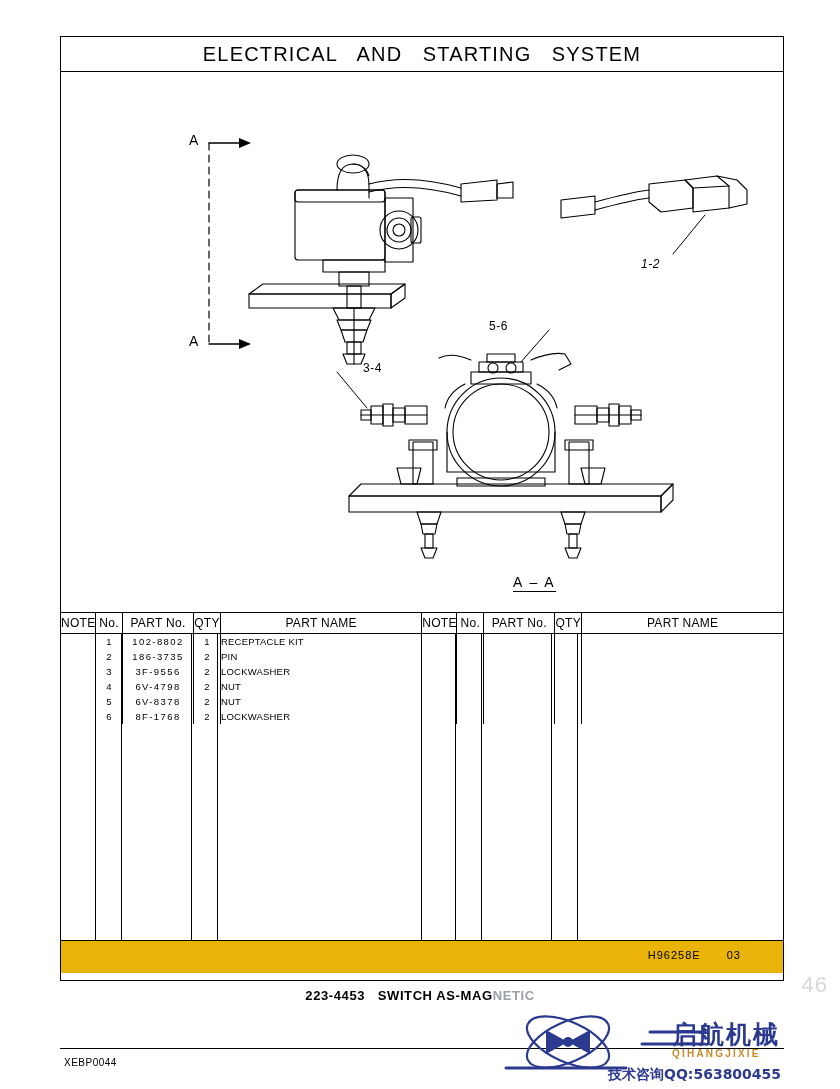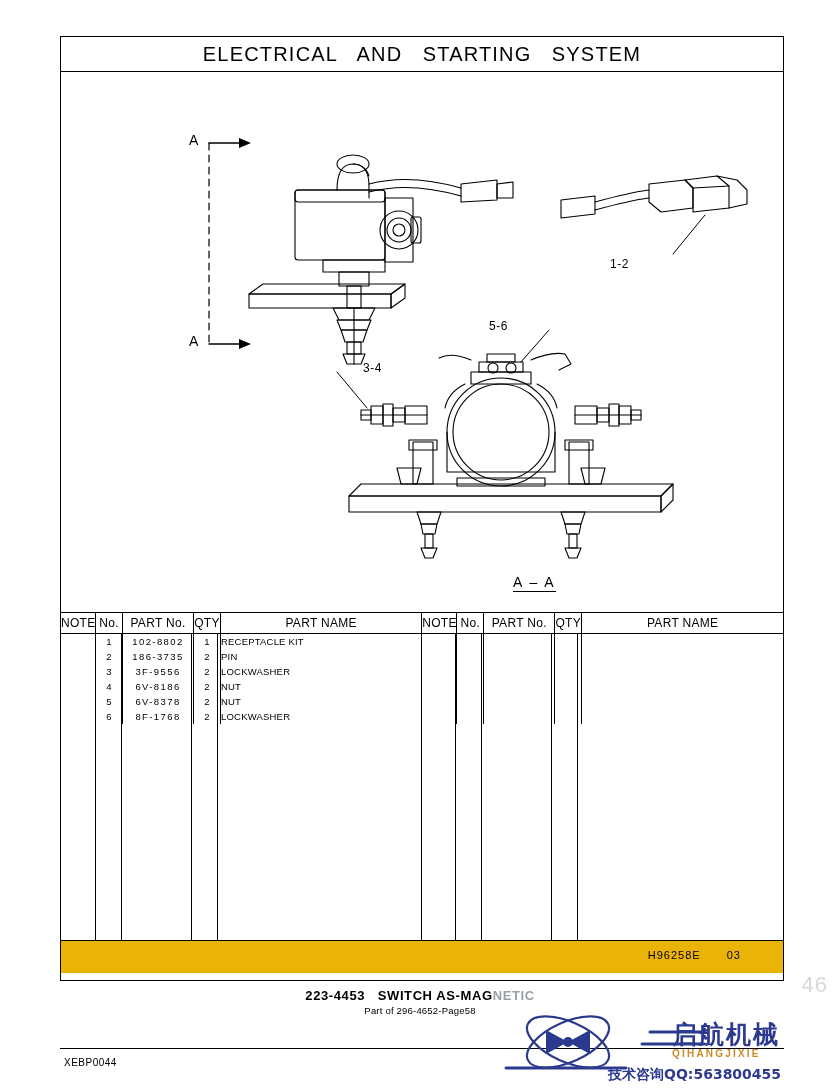--- a/index.html
+++ b/index.html
@@ -296,21 +296,21 @@
         <path d="M504 476 L520 476 L516 486 L508 486 Z"></path>
 
         <path d="M336 396 L360 396 L356 412 L340 412 Z"></path>
         <path d="M520 396 L544 396 L540 412 L524 412 Z"></path>
       </g>
     </svg>
 
     <span class="sec-lbl" style="left:128px;top:60px;">A</span>
     <span class="sec-lbl" style="left:128px;top:261px;">A</span>
 
-    <span class="lbl" style="left:549px;top:185px;">1-2</span>
+    <span class="lbl" style="left:580px;top:185px;font-style:italic;">1-2</span>
     <span class="lbl" style="left:302px;top:289px;">3-4</span>
     <span class="lbl" style="left:428px;top:247px;">5-6</span>
 
     <div class="aa-label">
       <span class="u">A – A</span>
     </div>
   </div>
 
   <div class="table-wrap">
     <table class="parts">
@@ -361,21 +361,21 @@
           <td class="c-name">LOCKWASHER</td>
           <td class="c-note"></td>
           <td class="c-no"></td>
           <td class="c-part"></td>
           <td class="c-qty"></td>
           <td class="c-name tbl-right-last"></td>
         </tr>
         <tr>
           <td class="c-note"></td>
           <td class="c-no">4</td>
-          <td class="c-part">6V-8186</td>
+          <td class="c-part">6V-4798</td>
           <td class="c-qty">2</td>
           <td class="c-name">NUT</td>
           <td class="c-note"></td>
           <td class="c-no"></td>
           <td class="c-part"></td>
           <td class="c-qty"></td>
           <td class="c-name tbl-right-last"></td>
         </tr>
         <tr>
           <td class="c-note"></td>
@@ -425,21 +425,20 @@
       </div>
     </div>
   </div>
 </div>
 
 <div class="caption">
   <div class="main">
     <span>223-4453</span>
     <span>&nbsp;&nbsp;</span><span>SWITCH  AS-MAG</span><span class="grey">NETIC</span>
   </div>
-  <div class="sub">Part of 296-4652-Page58</div>
 </div>
 
 <div class="wm-num">46</div>
 
 <div class="footer-rule"></div>
 <div class="footer-code">XEBP0044</div>
 
 <svg class="logo" viewBox="0 0 300 78">
   <g stroke="#2b3a8f" fill="none" stroke-width="2.2">
     <ellipse cx="70" cy="34" rx="44" ry="20" transform="rotate(-24 70 34)"></ellipse>

